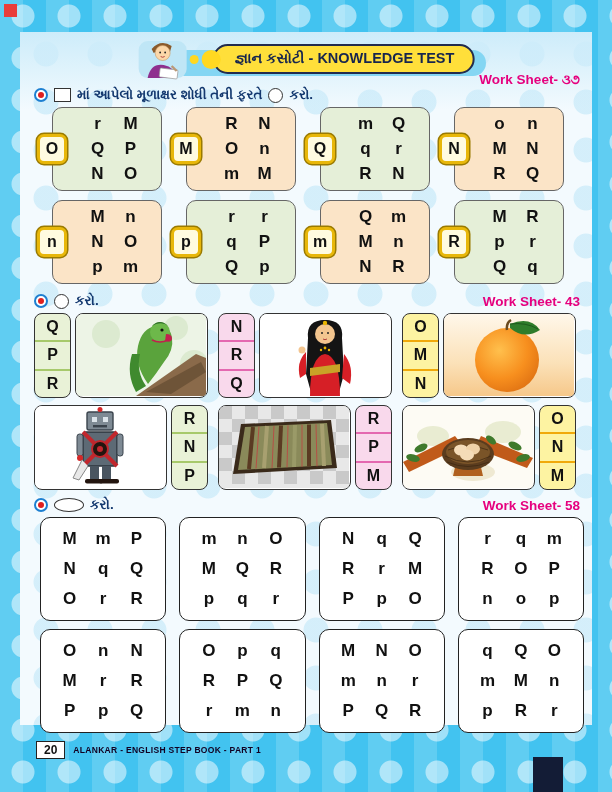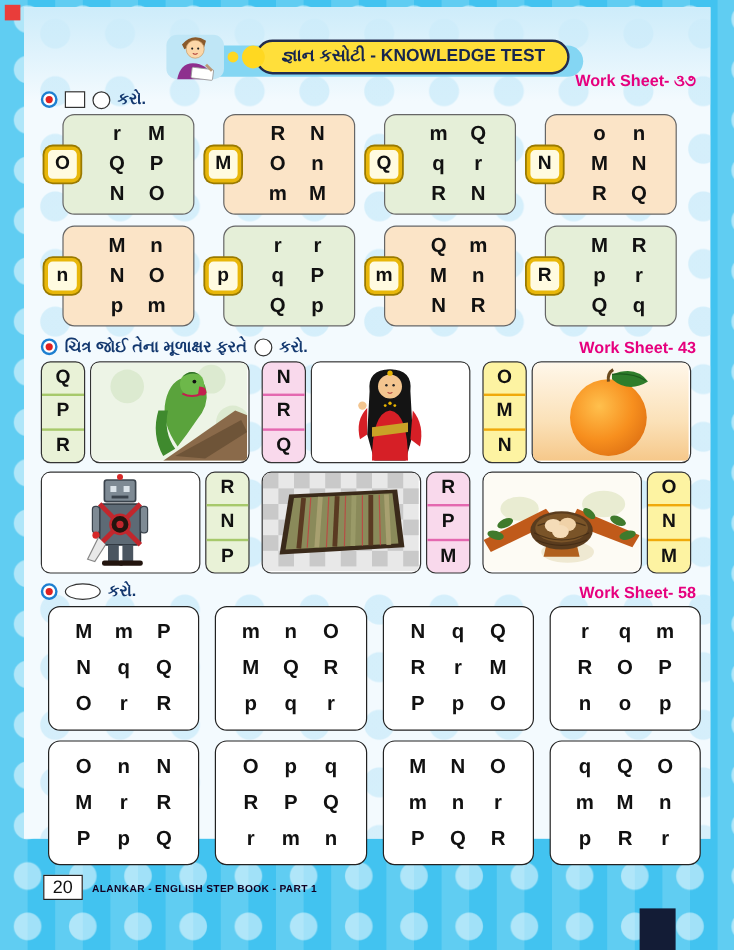--- a/index.html
+++ b/index.html
@@ -8,27 +8,27 @@
     position:relative; width:612px; height:792px; margin:0 auto; overflow:hidden;
     background-color:#42c3f0;
     background-image:
       radial-gradient(circle at 23px 16px, rgba(255,255,255,.5) 11px, rgba(255,255,255,0) 12px),
       linear-gradient(90deg, rgba(255,255,255,.16) 0 23px, rgba(255,255,255,0) 23px 46px);
     background-size:46px 42px, 46px 42px;
   }
   .corner-sq { position:absolute; left:4px; top:4px; width:13px; height:13px; background:#e93d3a; }
   .bottom-tab { position:absolute; left:533px; top:757px; width:30px; height:35px; background:#131c36; }
   .content {
-    position:absolute; left:20px; top:6px; width:572px; height:693px;
+    position:absolute; left:20px; top:32px; width:572px; height:693px;
     background-color:#f3fafe;
     background-image:
       linear-gradient(180deg, #cdecfa 0px, rgba(205,236,250,0) 78px),
       radial-gradient(circle at 26px 22px, rgba(176,225,247,.45) 12px, rgba(176,225,247,0) 13px);
     background-size:auto, 54px 48px;
-    padding:16px 8px 0 8px;
+    padding:2px 8px 0 8px;
   }
   
   .header { position:relative; height:50px; }
   .brush { position:absolute; left:128px; top:16px; width:330px; height:26px; background:#84d6f3; border-radius:13px; }
   .header-center { position:absolute; left:50%; top:4px; transform:translateX(-50%); display:flex; align-items:center; }
   .dot-sm { width:9px; height:9px; border-radius:50%; background:#ffd821; margin-right:3px; }
   .dot-lg { width:19px; height:19px; border-radius:50%; background:#ffd821; margin-right:-8px; z-index:1; }
   .banner {
     background:#ffdf3a; border:2.5px solid #222c4e; border-radius:17px;
     padding:4px 18px 5px 20px; font-weight:bold; font-size:14.5px; color:#16254e; white-space:nowrap;
@@ -78,21 +78,21 @@
   
   .g3-row { display:flex; gap:13px; padding-left:12px; margin-bottom:8px; }
   .g3 {
     width:127px; height:104px; border:1.6px solid #222; border-radius:10px; background:#fff;
     display:grid; grid-template-columns:1fr 1fr 1fr; grid-template-rows:1fr 1fr 1fr;
     padding:6px 12px; align-items:center; justify-items:center;
     font-weight:bold; font-size:17px; color:#111;
   }
   
   .footer { display:flex; align-items:center; gap:8px; margin-top:2px; padding-left:8px; }
-  .pgnum { border:1.6px solid #222; background:#fff; font-weight:normal; font-size:15px; padding:1px 7px; color:#111; }
+  .pgnum { border:1.6px solid #222; background:#fff; font-weight:bold; font-size:12px; padding:1px 7px; color:#111; }
   .book { font-weight:bold; font-size:8.5px; color:#102; letter-spacing:.3px; }
 </style>
 </head>
 <body>
 
 <div class="page">
   <div class="corner-sq"></div>
   <div class="bottom-tab"></div>
 
   <div class="content">
@@ -116,20 +116,21 @@
         <div class="banner">જ્ઞાન કસોટી - KNOWLEDGE TEST</div>
       </div>
       <div class="ws-label">Work Sheet- ૩૭</div>
     </div>
 
     <div class="instr">
       <span class="bullet">
           <i></i>
         </span>
       <span class="shp-square"></span>
+      <span>માં આપેલો મૂળાક્ષર શોધી તેની ફરતે</span>
       <span class="shp-circle"></span>
       <span>કરો.</span>
     </div>
 
     <div class="grid-row">
       <div class="lbx-wrap">
         <div class="tab">O</div>
         <div class="lbx green">
           <span>r</span>
             <span>M</span>
@@ -218,21 +219,20 @@
           <span>Q</span>
             <span>q</span>
         </div>
       </div>
     </div>
 
     <div class="instr">
       <span class="bullet">
           <i></i>
         </span>
-      <span>ચિત્ર જોઈ તેના મૂળાક્ષર ફરતે</span>
       <span class="shp-circle"></span>
       <span>કરો.</span>
       <span class="ws-inline">Work Sheet- 43</span>
     </div>
 
     <div class="pic-row">
       <div class="pic-item">
         <div class="lcol t-green">
           <span>Q</span>
           <span>P</span>

